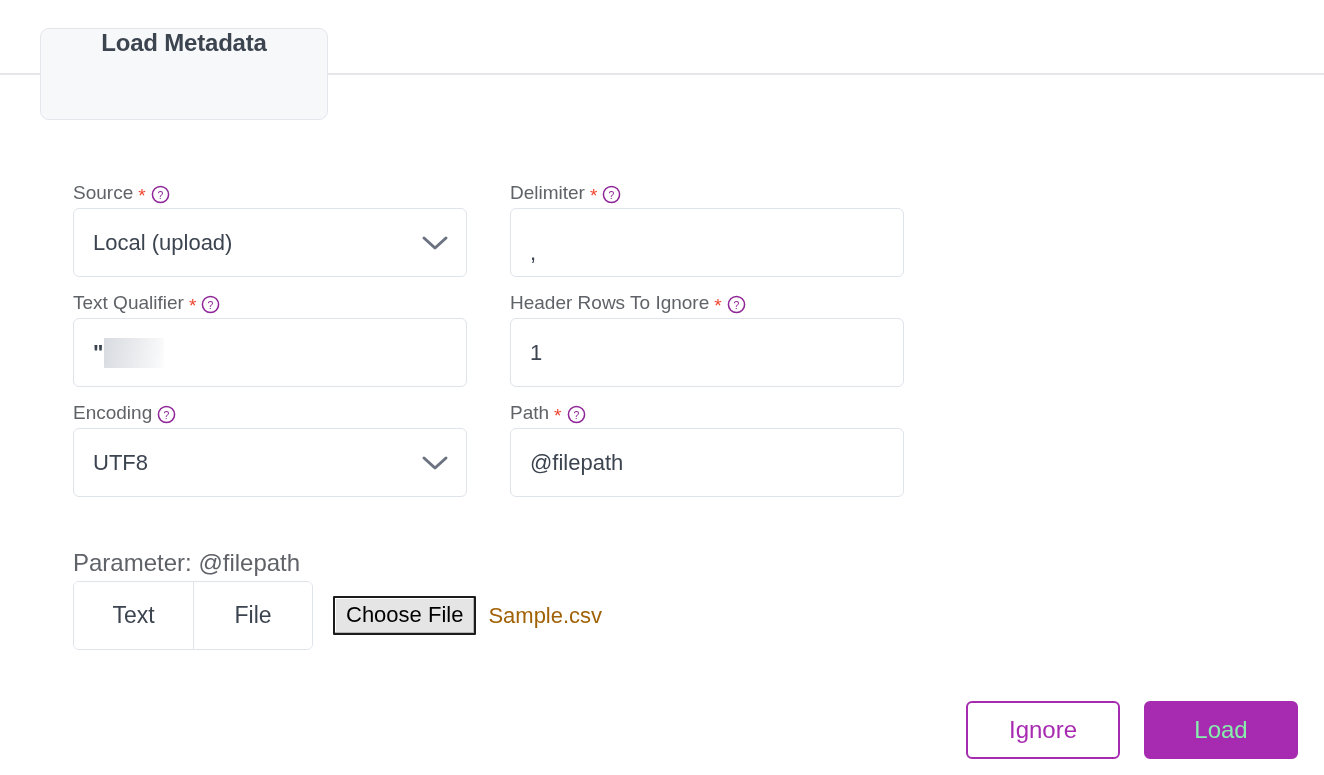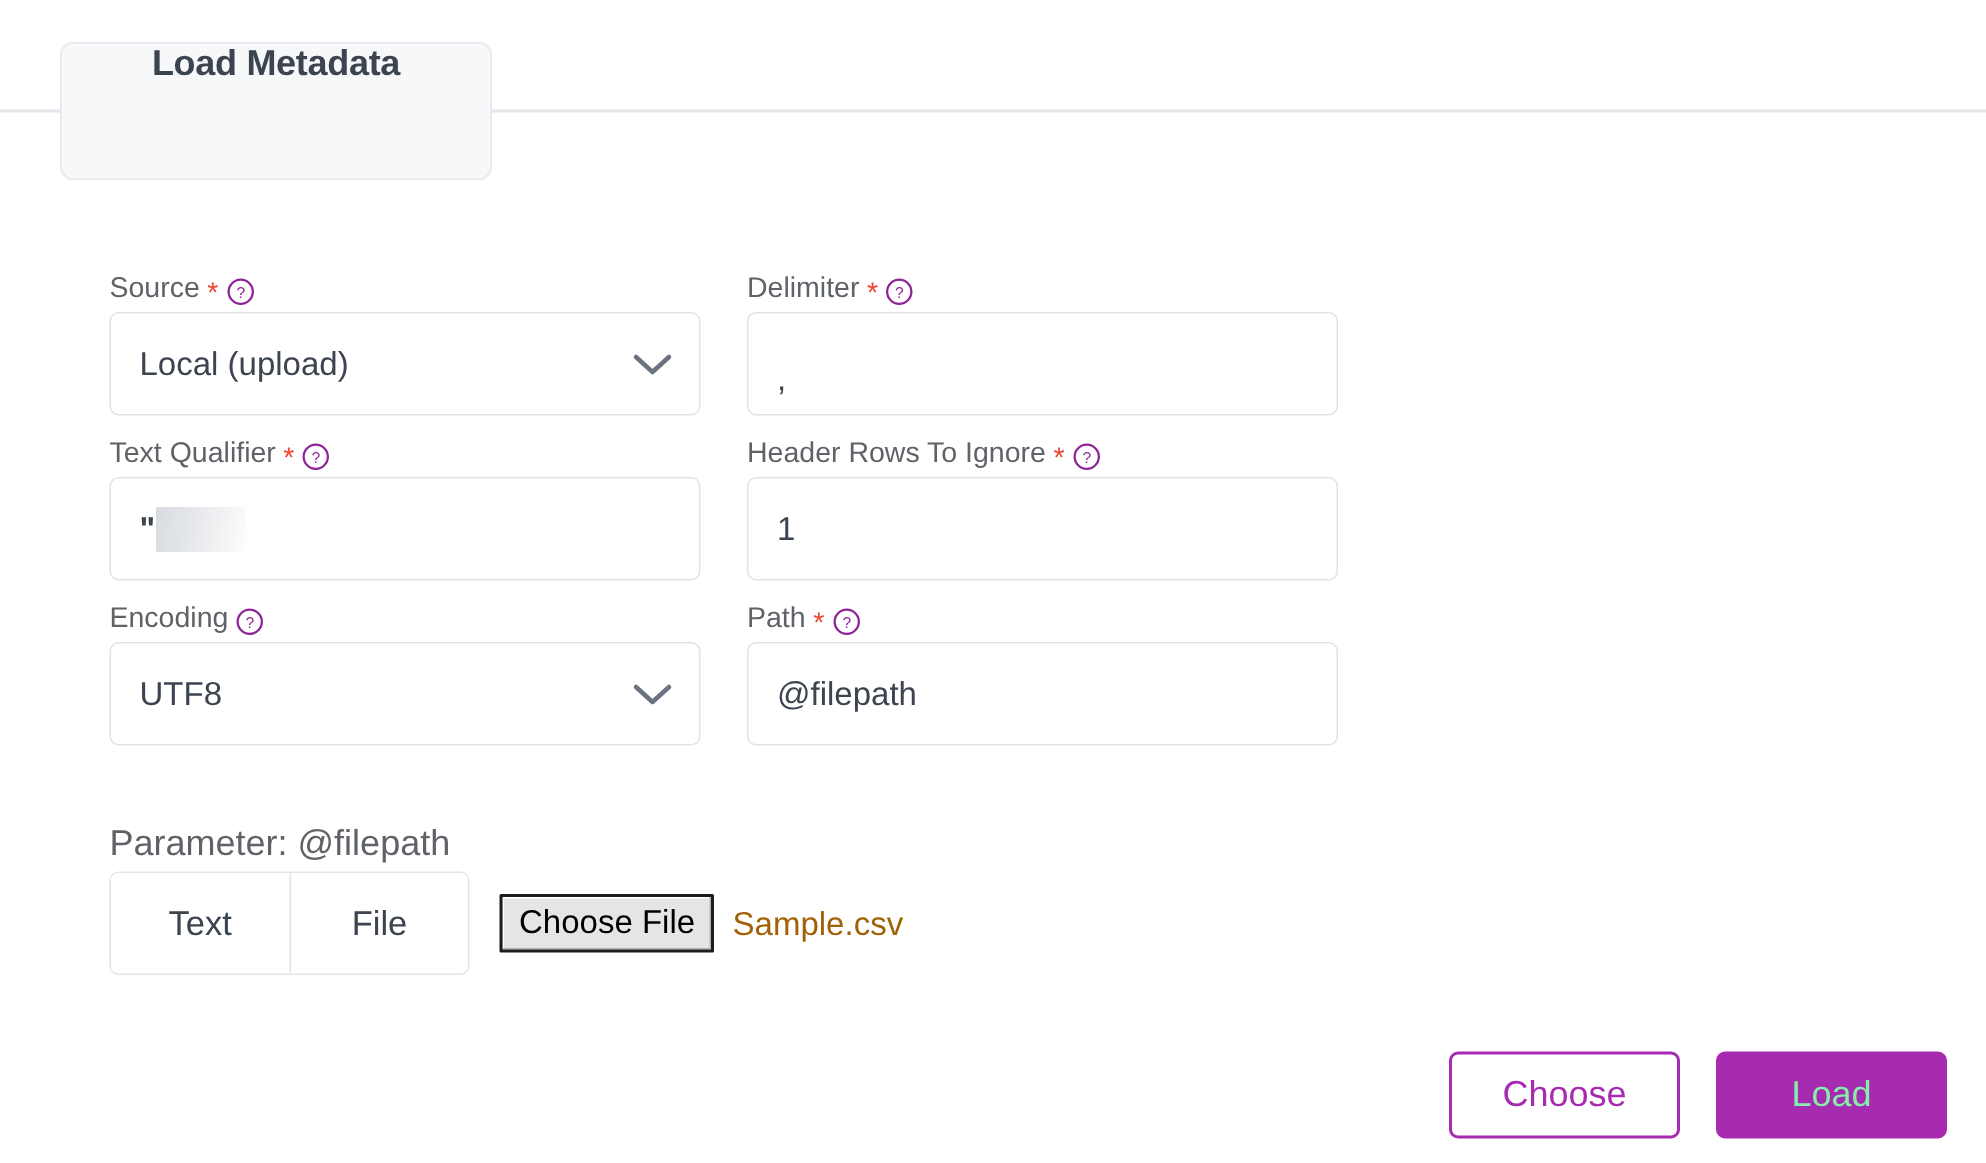--- a/index.html
+++ b/index.html
@@ -53,21 +53,21 @@
   }
 
   
   .form {
     position: absolute;
     left: 73px; top: 178px;
     width: 820px;
   }
   .row {
     display: flex;
-    gap: 31px;
+    gap: 43px;
     margin-bottom: 11px;
   }
   .field {
     width: 394px;
   }
 
   .field-label {
     display: flex;
     align-items: center;
     gap: 5px;
@@ -364,17 +364,17 @@
         </div>
       </div>
       <div class="file-input">
         <button class="choose-file-btn">Choose File</button>
         <span class="file-name">Sample.csv</span>
       </div>
     </div>
   </div>
 
   <div class="actions">
-    <button class="btn btn-outline">Choose</button>
+    <button class="btn btn-outline">Ignore</button>
     <button class="btn btn-filled">Load</button>
   </div>
 
 </div>
 
 </body></html>

